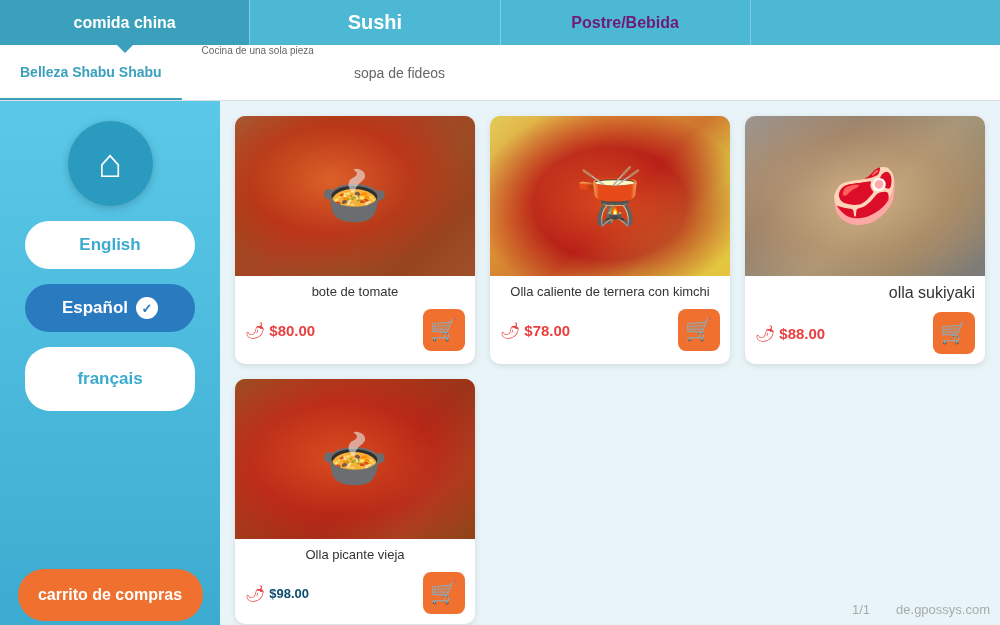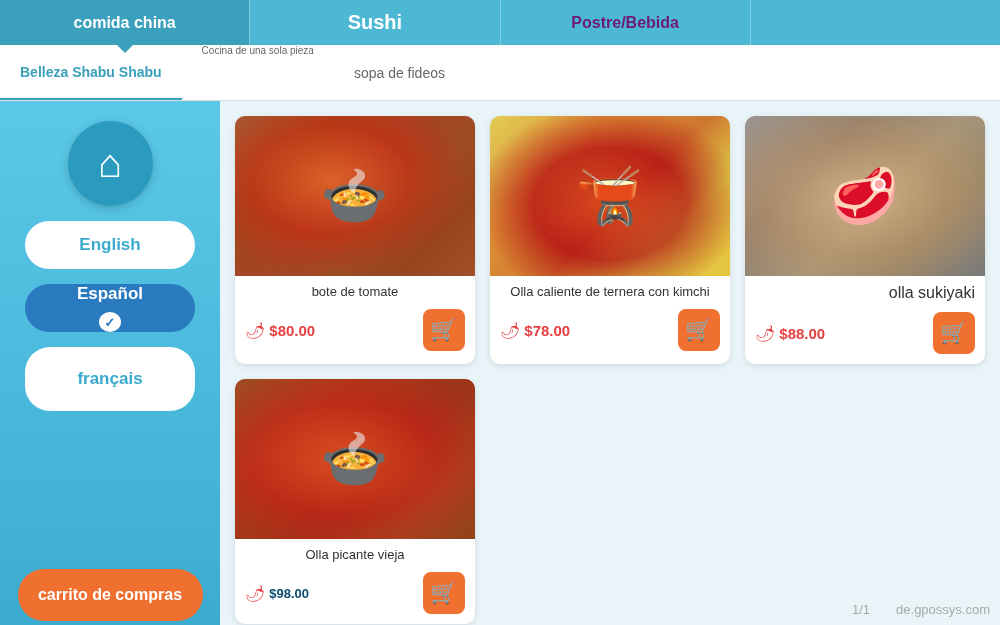--- a/index.html
+++ b/index.html
@@ -40,21 +40,21 @@
   <div style="width:220px; background:linear-gradient(180deg,#5bc8e8 0%,#3aabcf 100%); display:flex; flex-direction:column; align-items:center; padding:20px 15px; gap:15px; position:relative;">
 
     <div style="width:85px; height:85px; background:#2a9abf; border-radius:50%; display:flex; align-items:center; justify-content:center; cursor:pointer; box-shadow:0 2px 8px rgba(0,0,0,0.2);">
       <span style="color:white; font-size:40px;">⌂</span>
     </div>
 
     <button style="width:170px; height:48px; border-radius:25px; border:none; font-size:17px; font-weight:bold; cursor:pointer; background:white; color:#3aabcf; display:flex; align-items:center; justify-content:center;">
       <span>English</span>
     </button>
 
-    <button style="width:170px; height:48px; border-radius:25px; border:none; font-size:17px; font-weight:bold; cursor:pointer; background:#2a7abf; color:white; display:flex; align-items:center; justify-content:center; gap:8px;flex-direction:column;">
+    <button style="width:170px; height:48px; border-radius:25px; border:none; font-size:17px; font-weight:bold; cursor:pointer; background:#2a7abf; color:white; display:flex; align-items:center; justify-content:center; gap:8px;">
       <span>Español</span>
       <span style="width:22px; height:22px; background:white; border-radius:50%; display:flex; align-items:center; justify-content:center; color:#2a7abf; font-size:13px; font-weight:bold;">✓</span>
     </button>
 
     <button style="width:170px; height:64px; border-radius:25px; border:none; font-size:17px; font-weight:bold; cursor:pointer; background:white; color:#3aabcf; display:flex; align-items:center; justify-content:center;">
       <span>français</span>
     </button>
 
     <button style="position:absolute; bottom:20px; width:185px; height:52px; background:#f07030; border-radius:30px; border:none; color:white; font-size:16px; font-weight:bold; cursor:pointer;">
       <span>carrito de compras</span>

